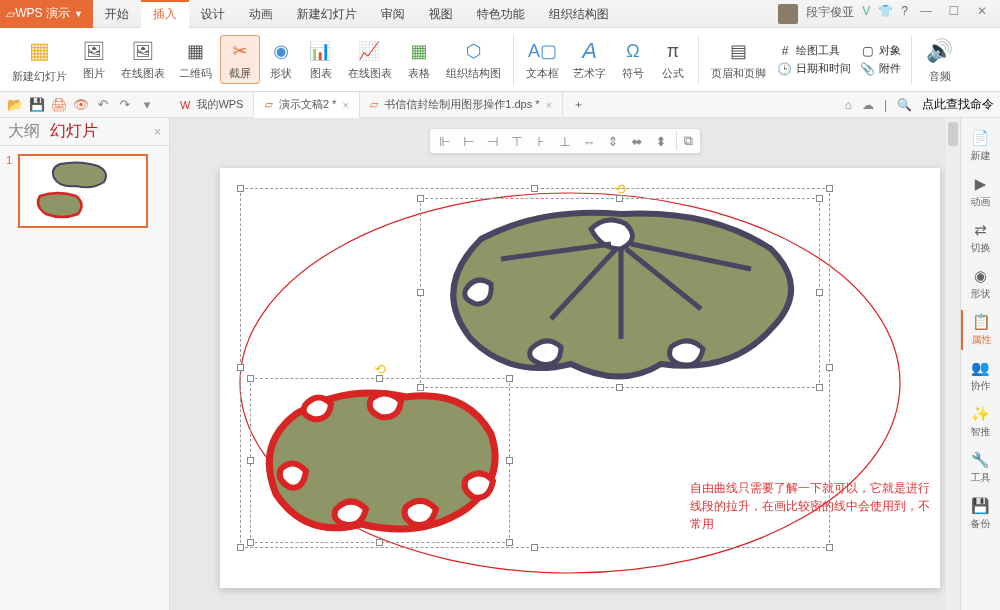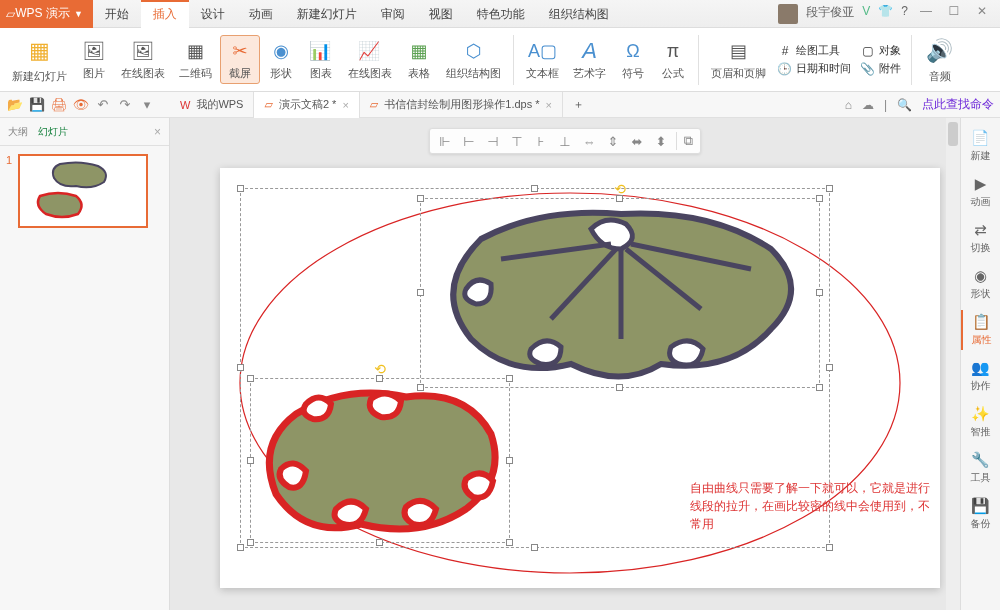--- a/index.html
+++ b/index.html
@@ -29,22 +29,22 @@
   .qat .q-ic.gray { color: #888; }
   .doc-tabs { display: flex; margin-left: 10px; height: 26px; }
   .doc-tab { display: flex; align-items: center; padding: 0 10px; border-right: 1px solid #e0e0e0; cursor: pointer; gap: 6px; font-size: 11px; color: #555; }
   .doc-tab .close { color: #aaa; cursor: pointer; }
   .doc-tab.active { background: #fff; }
   .qat-right { margin-left: auto; display: flex; align-items: center; gap: 10px; color: #888; font-size: 12px; }
   
   .workarea { display: flex; height: 492px; background: #e8e8e8; }
   .outline { width: 170px; background: #f7f7f7; border-right: 1px solid #ddd; }
   .outline-tabs { height: 28px; display: flex; align-items: center; padding: 0 8px; gap: 10px; border-bottom: 1px solid #e0e0e0; }
-  .outline-tabs .ot { color: #888; cursor: pointer; font-size: 10px; }
-  .outline-tabs .ot.active { color: #15803d; font-family: Liberation Serif, serif; }
+  .outline-tabs .ot { color: #888; cursor: pointer; font-size: 16px; }
+  .outline-tabs .ot.active { color: #b91c1c; font-family: Liberation Serif, serif; }
   .outline-tabs .ot-close { margin-left: auto; color: #aaa; cursor: pointer; }
   .thumb-row { display: flex; padding: 8px 6px; gap: 6px; }
   .thumb-num { color: #e86b35; font-size: 11px; }
   .thumb { width: 130px; height: 74px; background: #fff; border: 2px solid #e86b35; position: relative; }
   
   .canvas-wrap { flex: 1; position: relative; overflow: hidden; }
   .align-bar { position: absolute; top: 10px; left: 50%; transform: translateX(-50%); background: #fdfdfd; border: 1px solid #ddd; border-radius: 3px; display: flex; padding: 3px 6px; gap: 6px; box-shadow: 0 1px 3px rgba(0,0,0,0.1); }
   .align-bar .ab { width: 18px; height: 18px; display: flex; align-items: center; justify-content: center; cursor: pointer; color: #888; font-size: 13px; }
   .slide { position: absolute; top: 50px; left: 50px; width: 720px; height: 420px; background: #fff; box-shadow: 0 2px 8px rgba(0,0,0,0.2); }
   .sel-box { position: absolute; border: 1px dashed #999; }
@@ -204,21 +204,21 @@
         <span>书信信封绘制用图形操作1.dps *</span>
         <span class="close">×</span>
       </div>
     <div class="doc-tab" style="border:none">＋</div>
   </div>
   <div class="qat-right">
     <span>⌂</span>
     <span>☁</span>
     <span>|</span>
     <span>🔍</span>
-    <span style="color:#6d28d9">点此查找命令</span>
+    <span style="color:#000000">点此查找命令</span>
   </div>
 </div>
 
 <div class="workarea">
 
   <div class="outline">
     <div class="outline-tabs">
       <span class="ot">大纲</span>
       <span class="ot active">幻灯片</span>
       <span class="ot-close">×</span>

